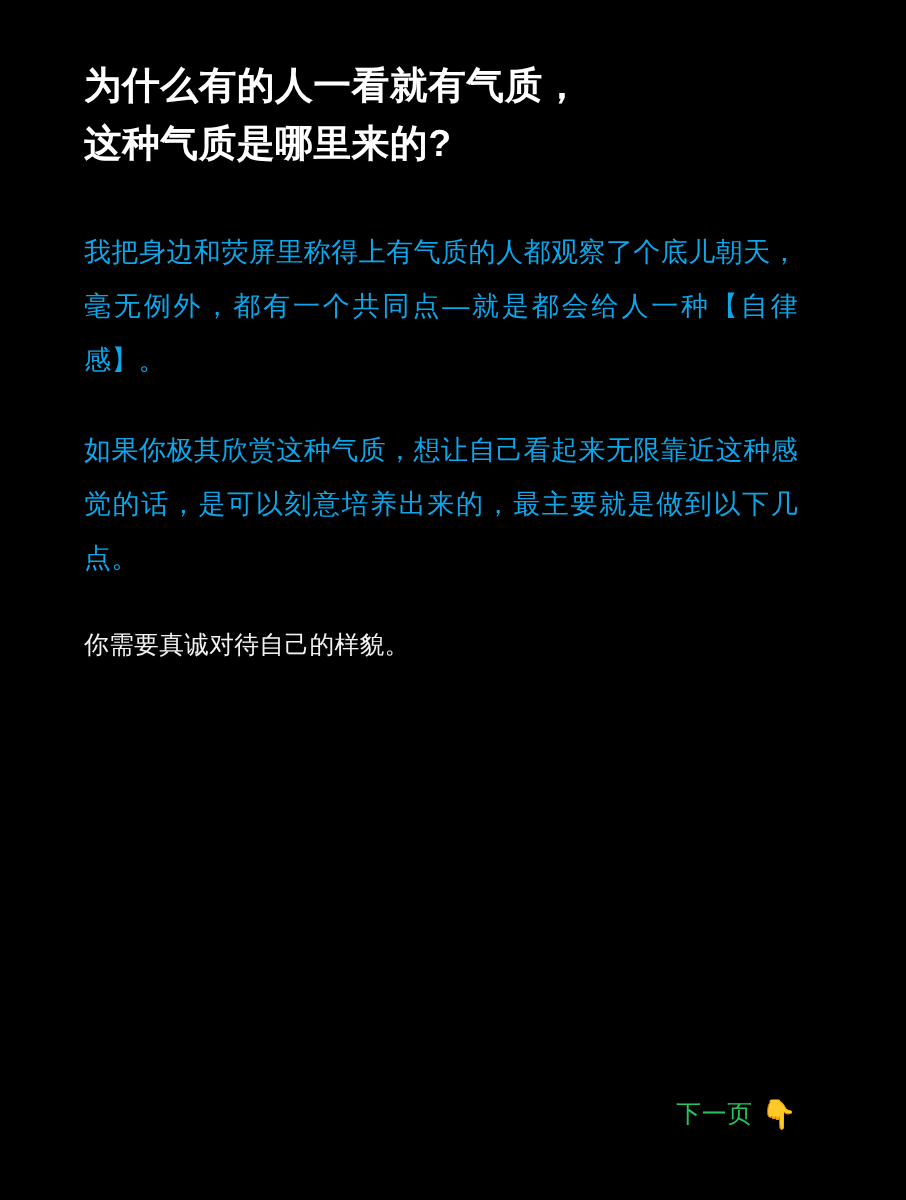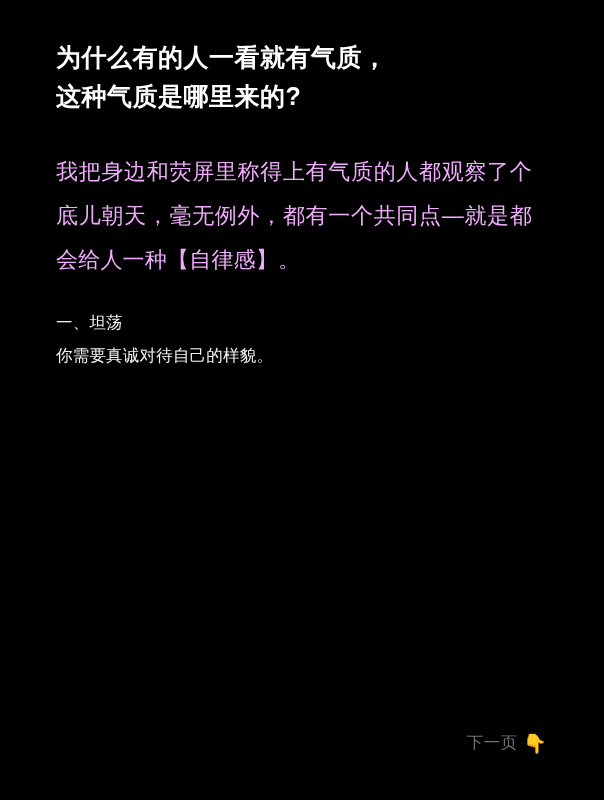--- a/index.html
+++ b/index.html
@@ -26,65 +26,65 @@
   .title {
     font-size: 25px;
     font-weight: bold;
     line-height: 1.55;
     letter-spacing: 0.5px;
     color: #ffffff;
     margin: 0 0 34px 0;
     white-space: pre-line;
   }
   .para {
-    font-size: 22px;
+    font-size: 18px;
     line-height: 2.0;
-    color: #f0abfc;
+    color: #0ea5e9;
     margin: 0 16px 24px 0;
     letter-spacing: 0.2px;
     text-align: justify;
     text-justify: inter-ideograph;
   }
   .para:last-of-type {
     margin-bottom: 0;
   }
   .section-heading {
     font-size: 16.5px;
     line-height: 2.0;
     color: #f2f2f2;
     margin: 0;
     letter-spacing: 0.2px;
   }
   .footer {
     position: absolute;
-    right: 56px;
+    right: 72px;
     bottom: 46px;
     display: flex;
     align-items: center;
     gap: 6px;
     font-size: 16.5px;
-    color: #737373;
+    color: #22c55e;
     letter-spacing: 0.5px;
   }
   .footer .arrow {
     font-size: 19px;
     line-height: 1;
   }
 </style>
 </head>
 <body>
 
 <div class="page">
 
   <h1 class="title">为什么有的人一看就有气质，
 这种气质是哪里来的?</h1>
 
   <p class="para">我把身边和荧屏里称得上有气质的人都观察了个底儿朝天，毫无例外，都有一个共同点—就是都会给人一种【自律感】。</p>
+  <p class="para">如果你极其欣赏这种气质，想让自己看起来无限靠近这种感觉的话，是可以刻意培养出来的，最主要就是做到以下几点。</p>
 
-  <p class="section-heading">一、坦荡</p>
   <p class="section-heading">你需要真诚对待自己的样貌。</p>
 
   <div class="footer">
     <span>下一页</span>
     <span class="arrow">👇</span>
   </div>
 
 </div>
 
 </body></html>

